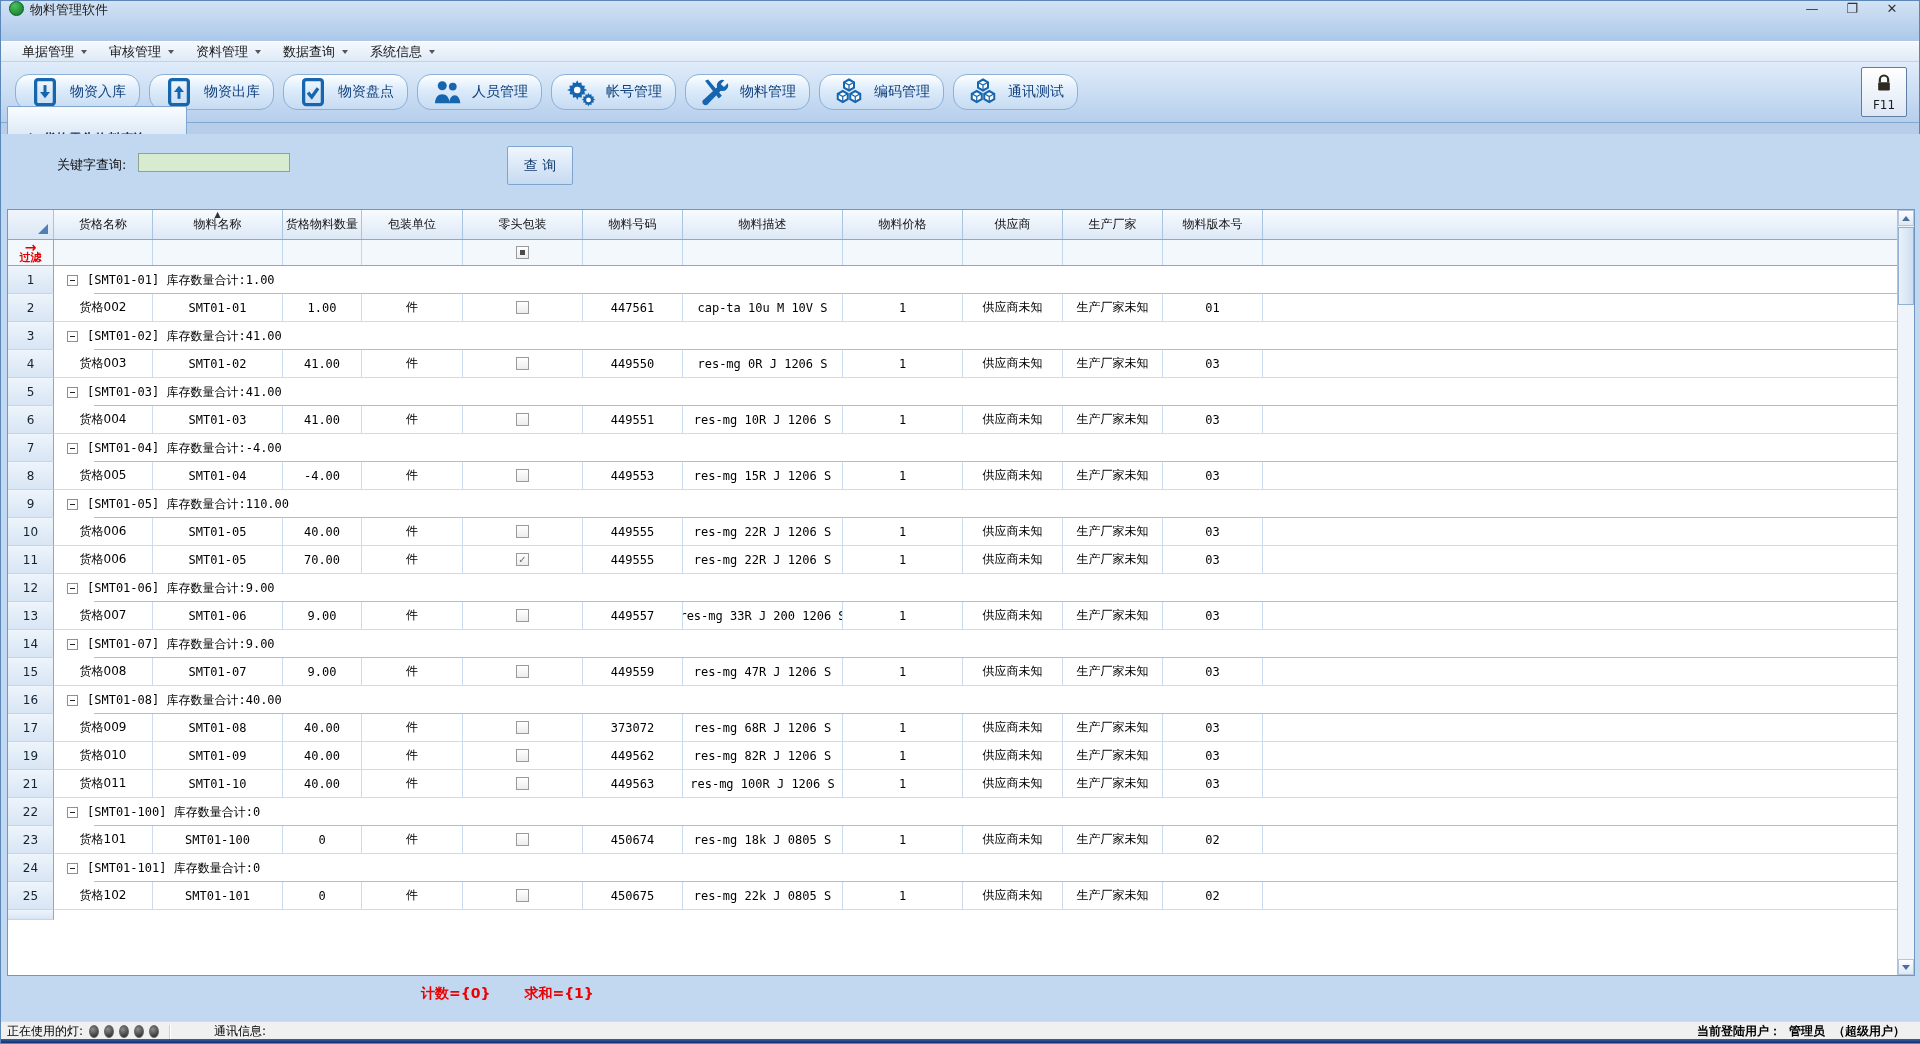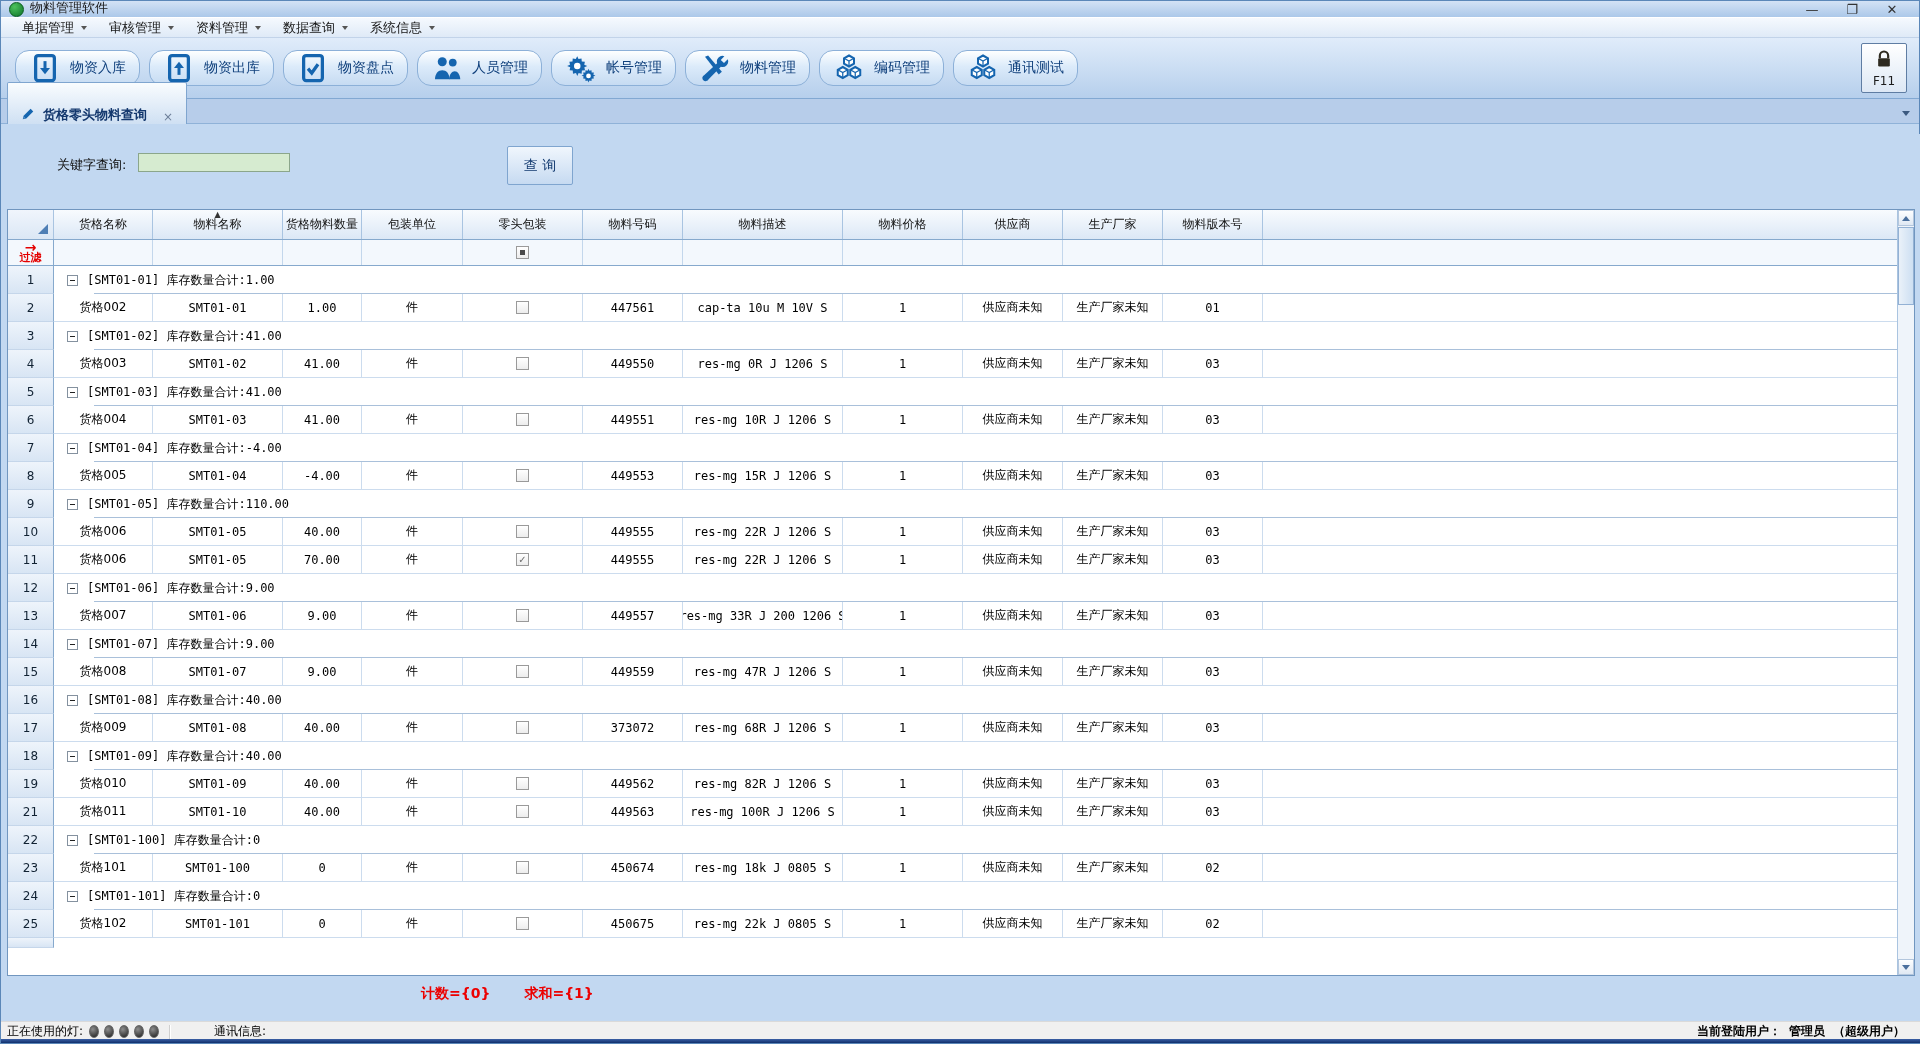--- a/index.html
+++ b/index.html
@@ -2,22 +2,22 @@
 <html><head>
 <meta charset="utf-8">
 <style>
   * { margin:0; padding:0; box-sizing:border-box; }
   html,body { width:1920px; height:1044px; overflow:hidden;
     font-family:"DejaVu Sans","Liberation Sans",sans-serif; }
   .window { position:relative; width:1920px; height:1044px;
     background:#c2d8f1; border:1px solid #5b87b8; }
 
   
-  .titlebar { height:16px; background:linear-gradient(#d3e2f5,#abc8e9);
-    display:flex; align-items:flex-end; padding:0 8px; }
+  .titlebar { height:40px; background:linear-gradient(#d3e2f5,#abc8e9);
+    display:flex; align-items:flex-start; padding:0 8px; }
   .app-icon { width:15px; height:15px; border-radius:50%;
     background:radial-gradient(circle at 35% 30%, #4cc25c, #0d7328);
     border:1px solid #0a5c20; margin-right:6px; }
   .title-text { font-size:13px; color:#1c1c1c; }
   .win-controls { margin-left:auto; display:flex; gap:22px; padding-right:10px; }
   .win-btn { font-size:13px; color:#333; width:18px; text-align:center; cursor:default; }
 
   
   .menubar { height:21px; background:linear-gradient(#f5f9fe,#dfeaf7);
     border-top:1px solid #ffffff; border-bottom:1px solid #c2d3e9;
@@ -575,29 +575,20 @@
               </div>
               <div class="gd-cell wc5 mono">373072</div>
               <div class="gd-cell wc6 mono">res-mg 68R J 1206 S</div>
               <div class="gd-cell wc7 mono">1</div>
               <div class="gd-cell wc8">供应商未知</div>
               <div class="gd-cell wc9">生产厂家未知</div>
               <div class="gd-cell wc10 mono">03</div>
               <div class="gd-cell gd-fill w-fill"></div>
             </div>
             <div class="gr">
-              <div class="num-cell">18</div>
-              <div class="group-band">
-                <span class="expand-box">
-                  <i></i>
-                </span>
-                <span class="mono">[SMT01-09] 库存数量合计:40.00</span>
-              </div>
-            </div>
-            <div class="gr">
               <div class="num-cell">19</div>
               <div class="gd-cell wc0">货格010</div>
               <div class="gd-cell wc1 mono">SMT01-09</div>
               <div class="gd-cell wc2 mono">40.00</div>
               <div class="gd-cell wc3">件</div>
               <div class="gd-cell wc4">
                 <span class="checkbox"></span>
               </div>
               <div class="gd-cell wc5 mono">449562</div>
               <div class="gd-cell wc6 mono">res-mg 82R J 1206 S</div>

